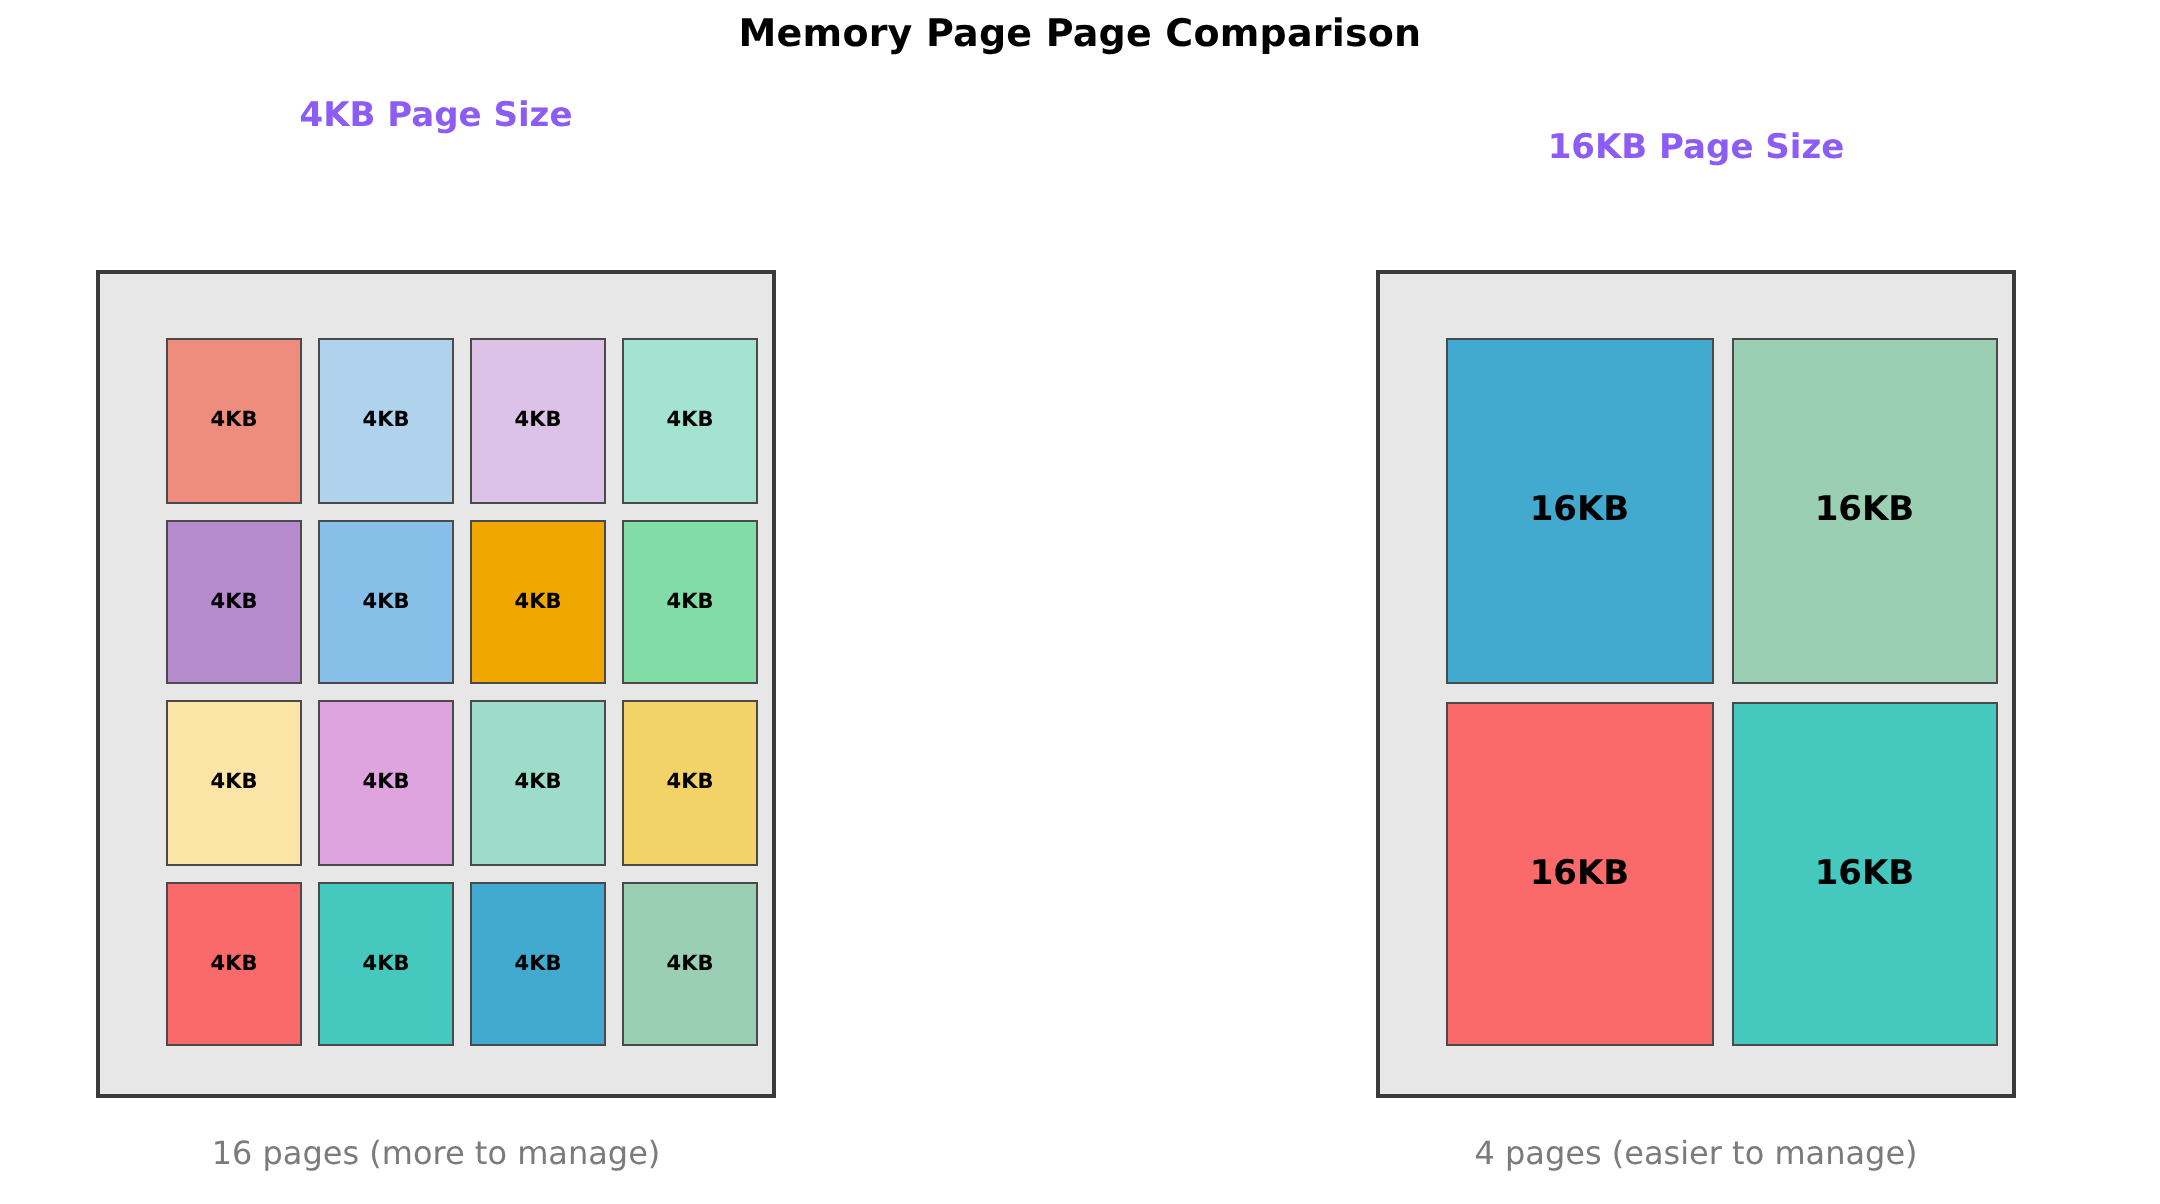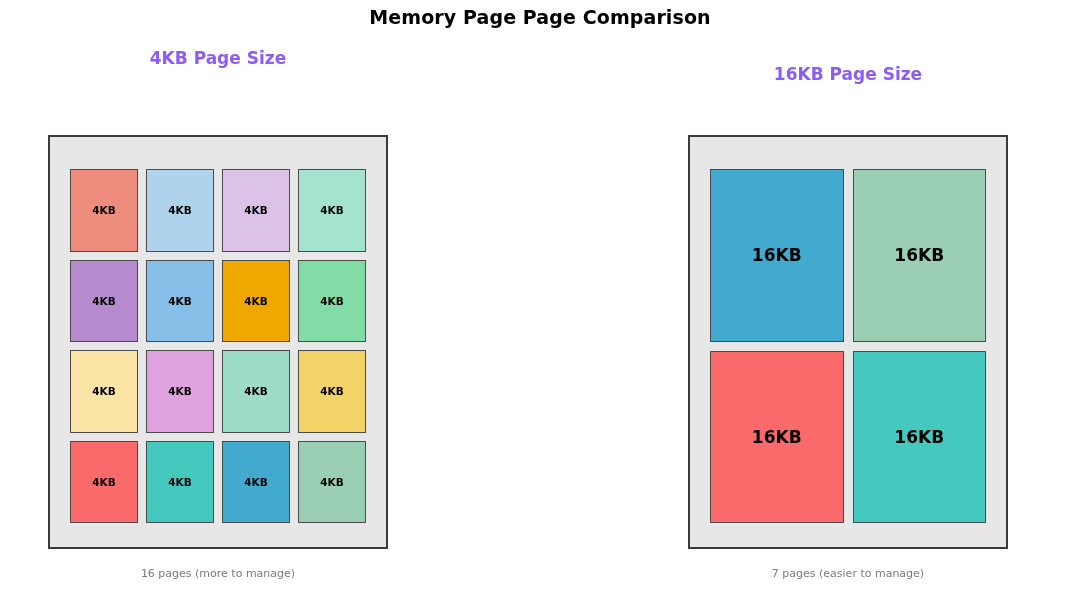--- a/index.html
+++ b/index.html
@@ -66,20 +66,21 @@
     height: 414px;
     padding: 32px 20px 24px 20px;
     text-align: center;
   }
 
   .grid {
     display: grid;
     width: 100%;
     height: 100%;
     box-sizing: border-box;
+    margin-left: 13px;
   }
   .grid.grid-4kb {
     grid-template-columns: repeat(4, 1fr);
     grid-template-rows: repeat(4, 1fr);
     gap: 8px;
   }
   .grid.grid-16kb {
     grid-template-columns: repeat(2, 1fr);
     grid-template-rows: repeat(2, 1fr);
     gap: 9px;
@@ -94,21 +95,21 @@
     color: #000000;
     font-weight: bold;
   }
   .grid-4kb .page-cell  { font-size: 10.5px; }
   .grid-16kb .page-cell { font-size: 17px; }
 
   
   .caption {
     position: absolute;
     top: 567px;
-    font-size: 11px;
+    font-size: 16px;
     color: #7b7b7b;
     text-align: center;
     font-family: "DejaVu Sans", sans-serif;
   }
   .caption.left  { left: 48px;  width: 340px; }
   .caption.right { left: 688px; width: 320px; }
 </style>
 </head>
 <body>
 
@@ -145,15 +146,15 @@
     <div class="grid grid-16kb" id="grid-16kb">
         <div class="page-cell" style="background: rgb(66, 170, 206); border-color: rgb(74, 74, 74);">16KB</div>
         <div class="page-cell" style="background: rgb(154, 207, 179); border-color: rgb(74, 74, 74);">16KB</div>
         <div class="page-cell" style="background: rgb(250, 106, 106); border-color: rgb(74, 74, 74);">16KB</div>
         <div class="page-cell" style="background: rgb(69, 200, 189); border-color: rgb(74, 74, 74);">16KB</div>
       </div>
   </div>
 
   <div class="caption left">16 pages (more to manage)</div>
 
-  <div class="caption right">7 pages (easier to manage)</div>
+  <div class="caption right">4 pages (easier to manage)</div>
 
 </div>
 
 </body></html>

